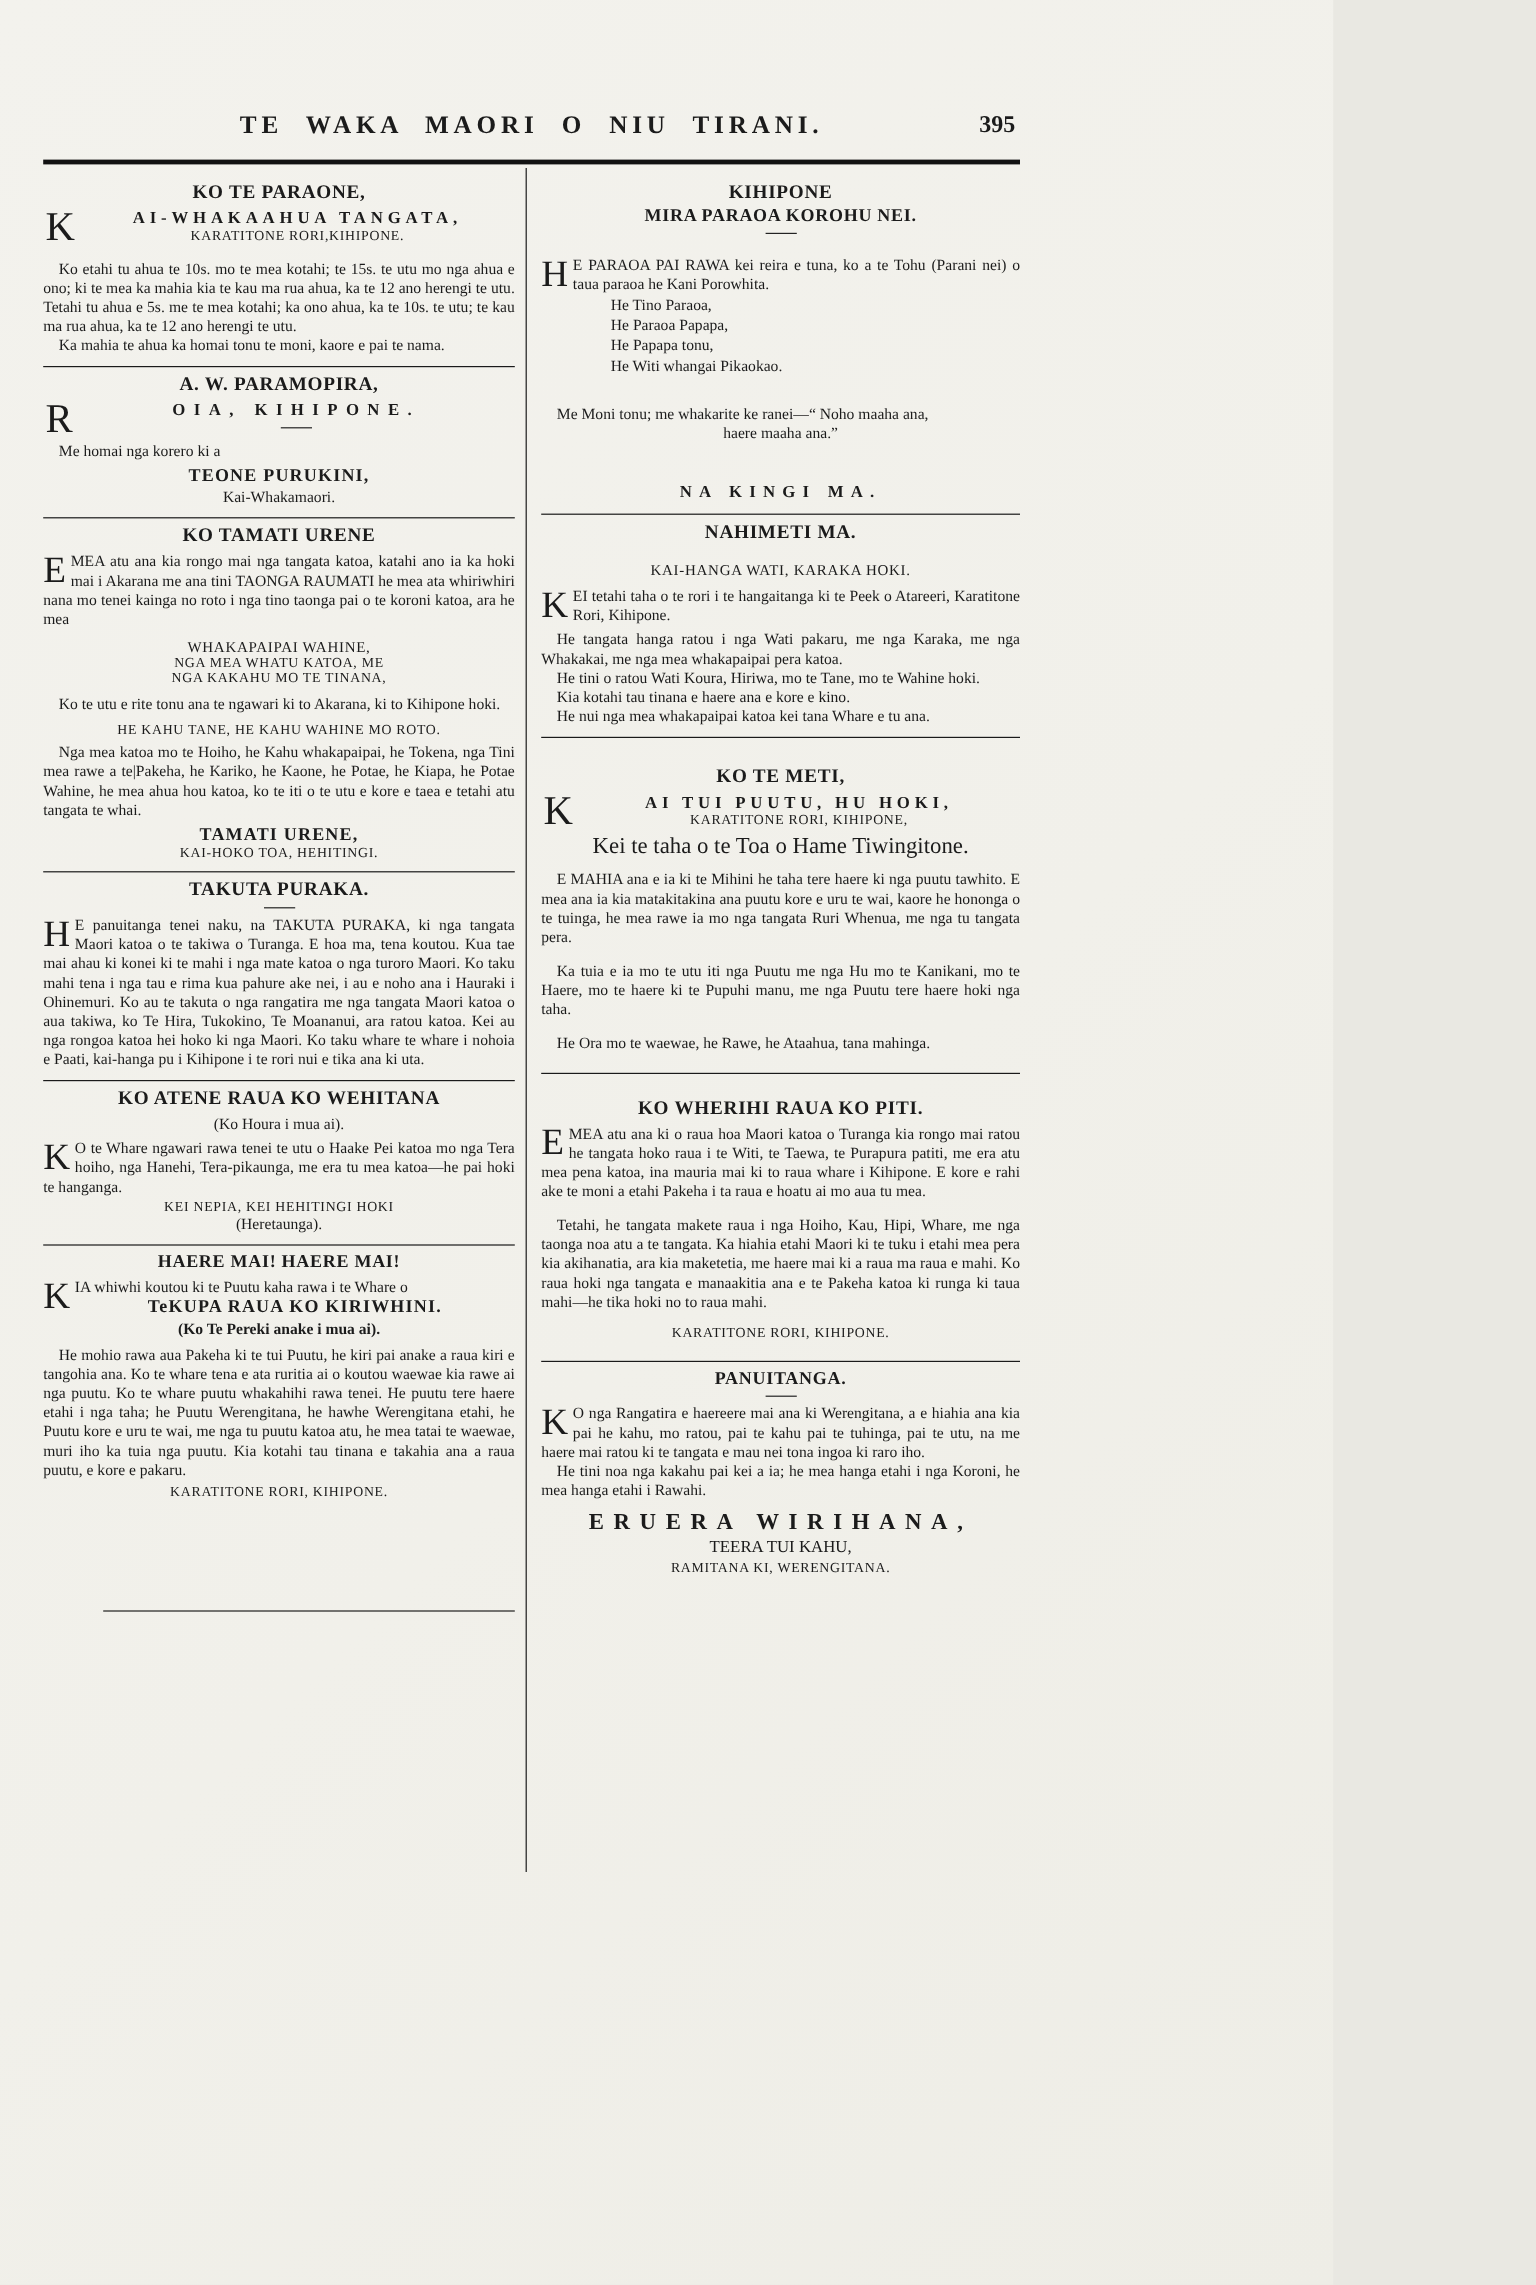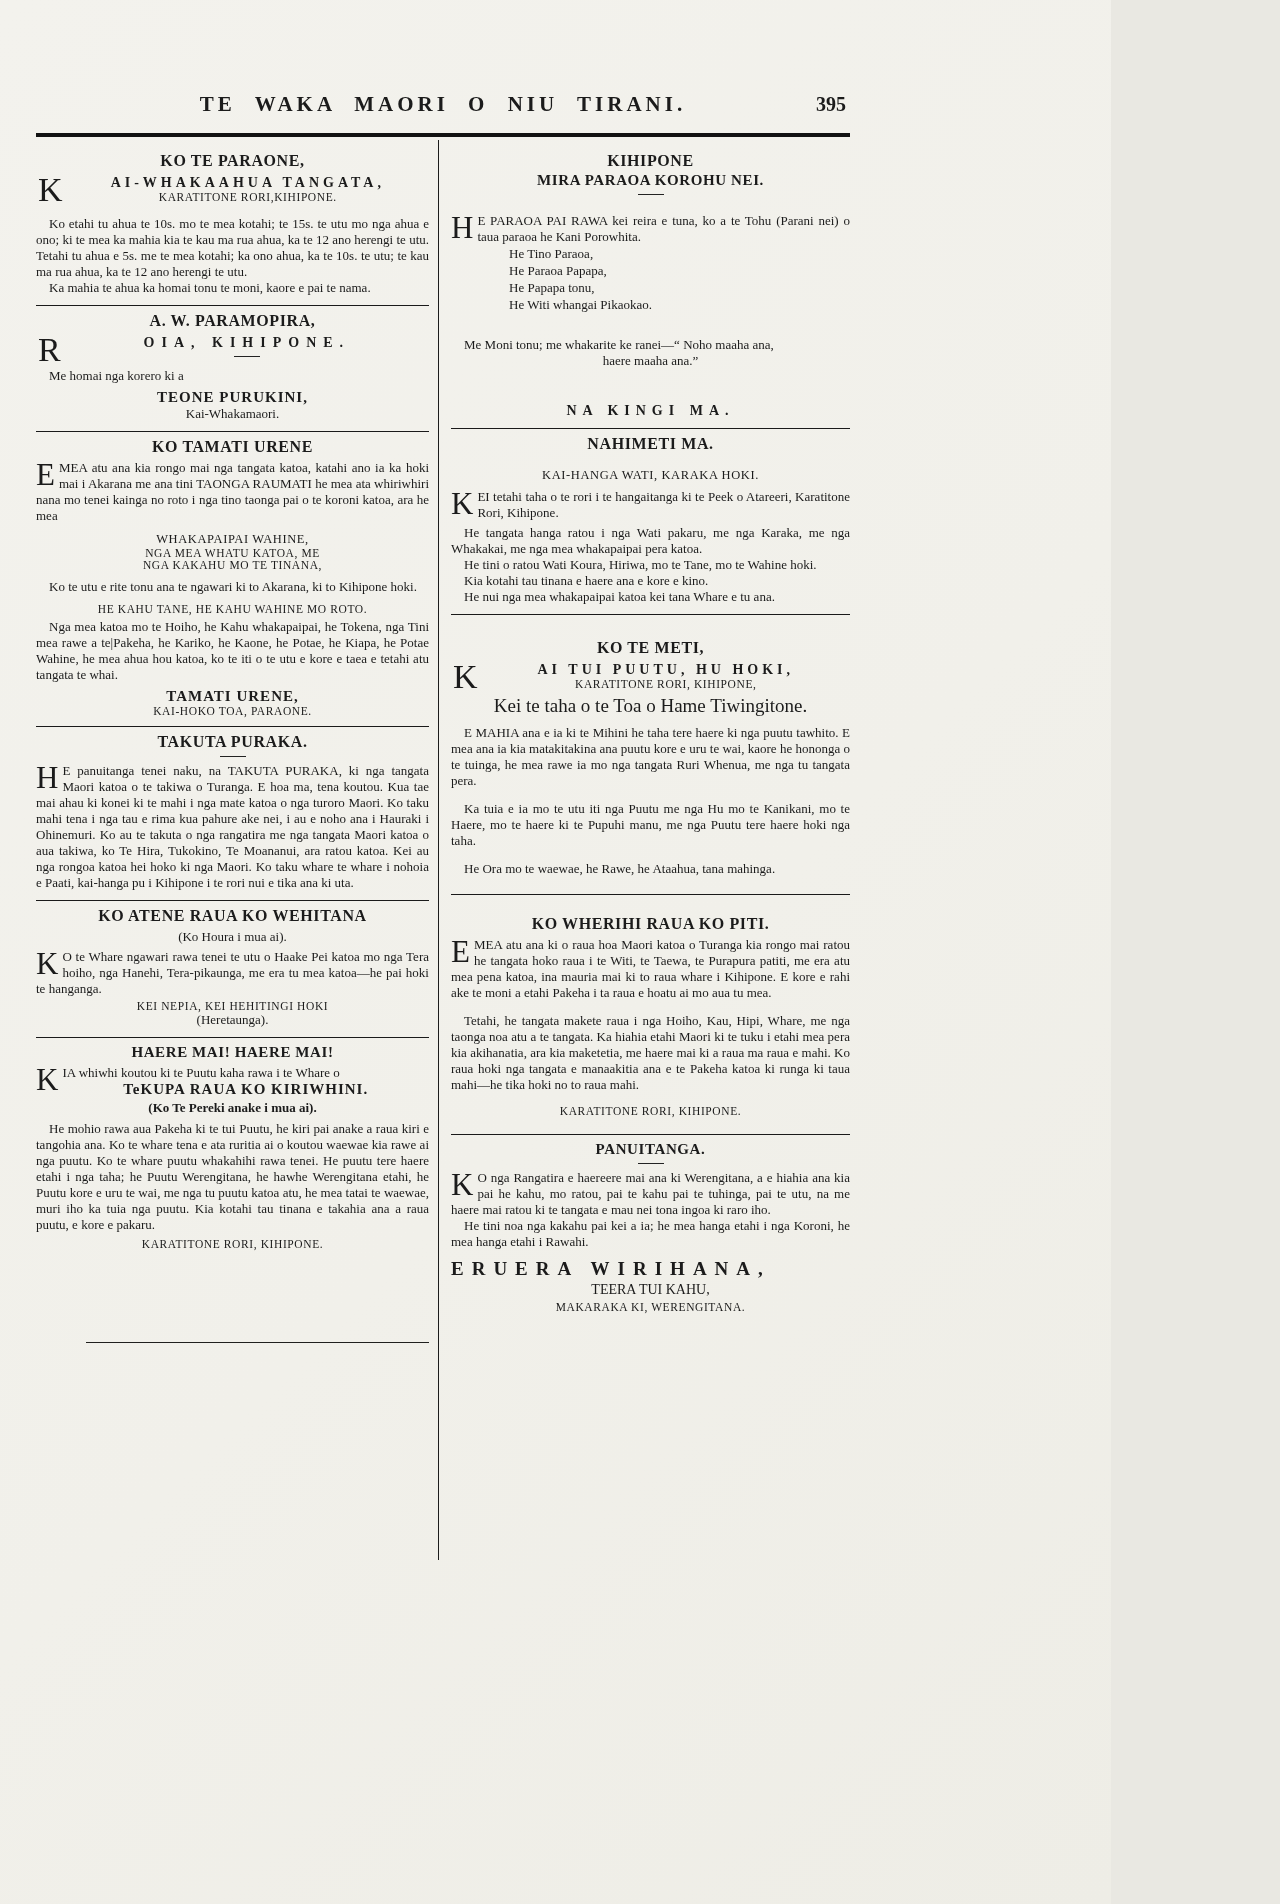--- a/index.html
+++ b/index.html
@@ -42,21 +42,21 @@
   .hspaced.tight { letter-spacing:4px; }
   .hgroup { display:flex; align-items:flex-start; margin:1px 0 3px; }
   .dc2 { font-size:34px; line-height:31px; padding:0 4px 0 2px; }
   .hlines { flex:1; text-align:center; padding-top:1px; }
   .dc { float:left; font-size:31px; line-height:26px; padding:2px 4px 0 0; }
   .rule  { border-top:1px solid #1a1a1a; margin:9px 0 6px; }
   .srule { width:26px; border-top:1px solid #232323; margin:5px auto 6px; }
   .gap4 { height:4px; } .gap8 { height:8px; } .gap12 { height:12px; }
   .listln { font-size:13px; line-height:17px; padding-left:58px; }
   .signame { text-align:center; font-size:15px; font-weight:bold; letter-spacing:1px; margin-top:5px; }
-  .bigsig { font-size:19px; font-weight:bold; letter-spacing:8px; margin-top:8px; }
+  .bigsig { text-align:center; font-size:19px; font-weight:bold; letter-spacing:8px; margin-top:8px; }
   .endrule-left { border-top:1px solid #20201e; margin:92px 0 0 50px; }
   .spaced-line { text-align:center; font-size:14px; font-weight:bold; letter-spacing:6px; margin:10px 0 4px; }
 </style>
 </head>
 <body>
 
 <div class="sheet">
   <div class="content">
 
     <div class="masthead">
@@ -108,21 +108,21 @@
           <div class="c sc" style="font-size:12.5px;">WHAKAPAIPAI WAHINE,</div>
           <div class="c sc">NGA MEA WHATU KATOA, ME</div>
           <div class="c sc">NGA KAKAHU MO TE TINANA,</div>
           <div class="gap8"></div>
           <p class="j ind">Ko te utu e rite tonu ana te ngawari ki to Akarana, ki to Kihipone hoki.</p>
           <div class="gap8"></div>
           <div class="c sc">HE KAHU TANE, HE KAHU WAHINE MO ROTO.</div>
           <div class="gap4"></div>
           <p class="j ind">Nga mea katoa mo te Hoiho, he Kahu whakapaipai, he Tokena, nga Tini mea rawe a te|Pakeha, he Kariko, he Kaone, he Potae, he Kiapa, he Potae Wahine, he mea ahua hou katoa, ko te iti o te utu e kore e taea e tetahi atu tangata te whai.</p>
           <div class="signame">TAMATI URENE,</div>
-          <div class="c sc">KAI-HOKO TOA, PARAONE.</div>
+          <div class="c sc">KAI-HOKO TOA, HEHITINGI.</div>
         </section>
         <div class="rule"></div>
 
         <section>
           <div class="adtitle">TAKUTA PURAKA.</div>
           <div class="srule"></div>
           <p class="j">
             <span class="dc">H</span><span>E panuitanga tenei naku, na TAKUTA PURAKA, ki nga tangata Maori katoa o te takiwa o Turanga. E hoa ma, tena koutou. Kua tae mai ahau ki konei ki te mahi i nga mate katoa o nga turoro Maori. Ko taku mahi tena i nga tau e rima kua pahure ake nei, i au e noho ana i Hauraki i Ohinemuri. Ko au te takuta o nga rangatira me nga tangata Maori katoa o aua takiwa, ko Te Hira, Tukokino, Te Moananui, ara ratou katoa. Kei au nga rongoa katoa hei hoko ki nga Maori. Ko taku whare te whare i nohoia e Paati, kai-hanga pu i Kihipone i te rori nui e tika ana ki uta.</span>
           </p>
         </section>
@@ -229,19 +229,19 @@
 
         <section>
           <div class="adtitle sm">PANUITANGA.</div>
           <div class="srule"></div>
           <p class="j">
             <span class="dc">K</span><span>O nga Rangatira e haereere mai ana ki Werengitana, a e hiahia ana kia pai he kahu, mo ratou, pai te kahu pai te tuhinga, pai te utu, na me haere mai ratou ki te tangata e mau nei tona ingoa ki raro iho.</span>
           </p>
           <p class="j ind">He tini noa nga kakahu pai kei a ia; he mea hanga etahi i nga Koroni, he mea hanga etahi i Rawahi.</p>
           <div class="bigsig">ERUERA WIRIHANA,</div>
           <div class="c" style="font-size:14px; font-weight:normal; margin-top:2px;">TEERA TUI KAHU,</div>
-          <div class="c sc" style="margin-top:3px;">MAKARAKA KI, WERENGITANA.</div>
+          <div class="c sc" style="margin-top:3px;">RAMITANA KI, WERENGITANA.</div>
         </section>
 
       </div>
     </div>
   </div>
 </div>
 
 </body></html>

